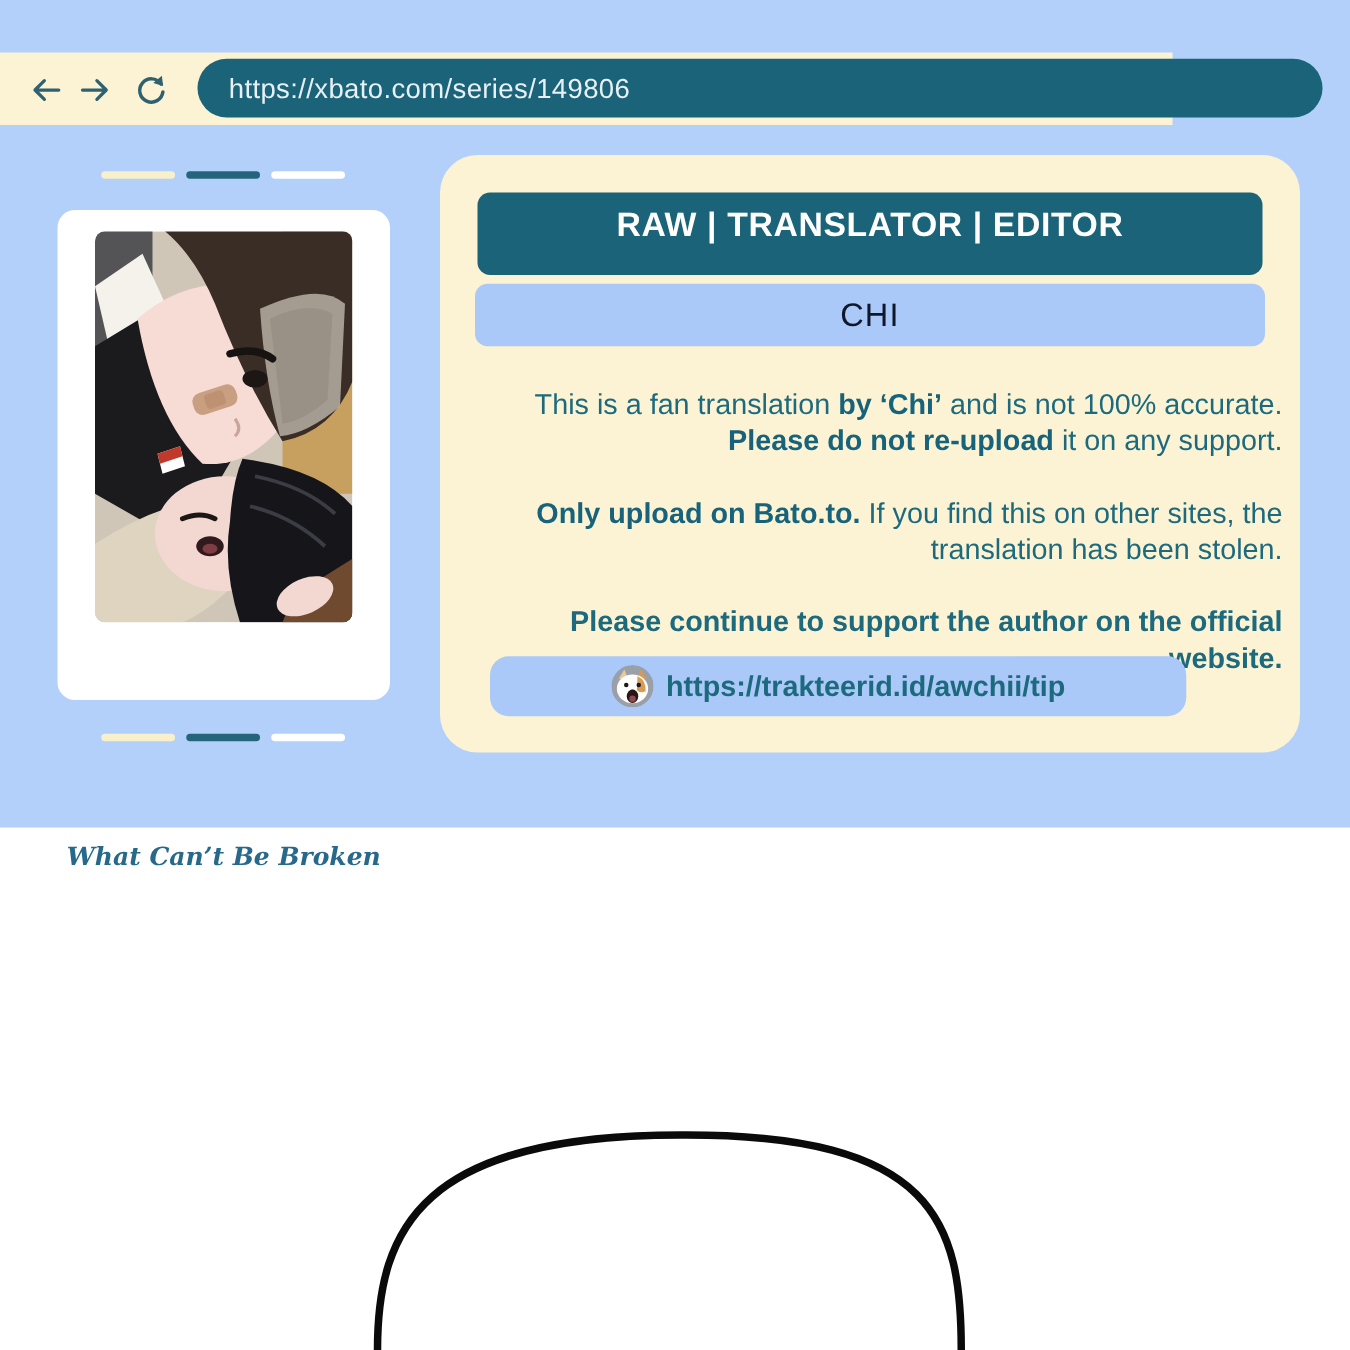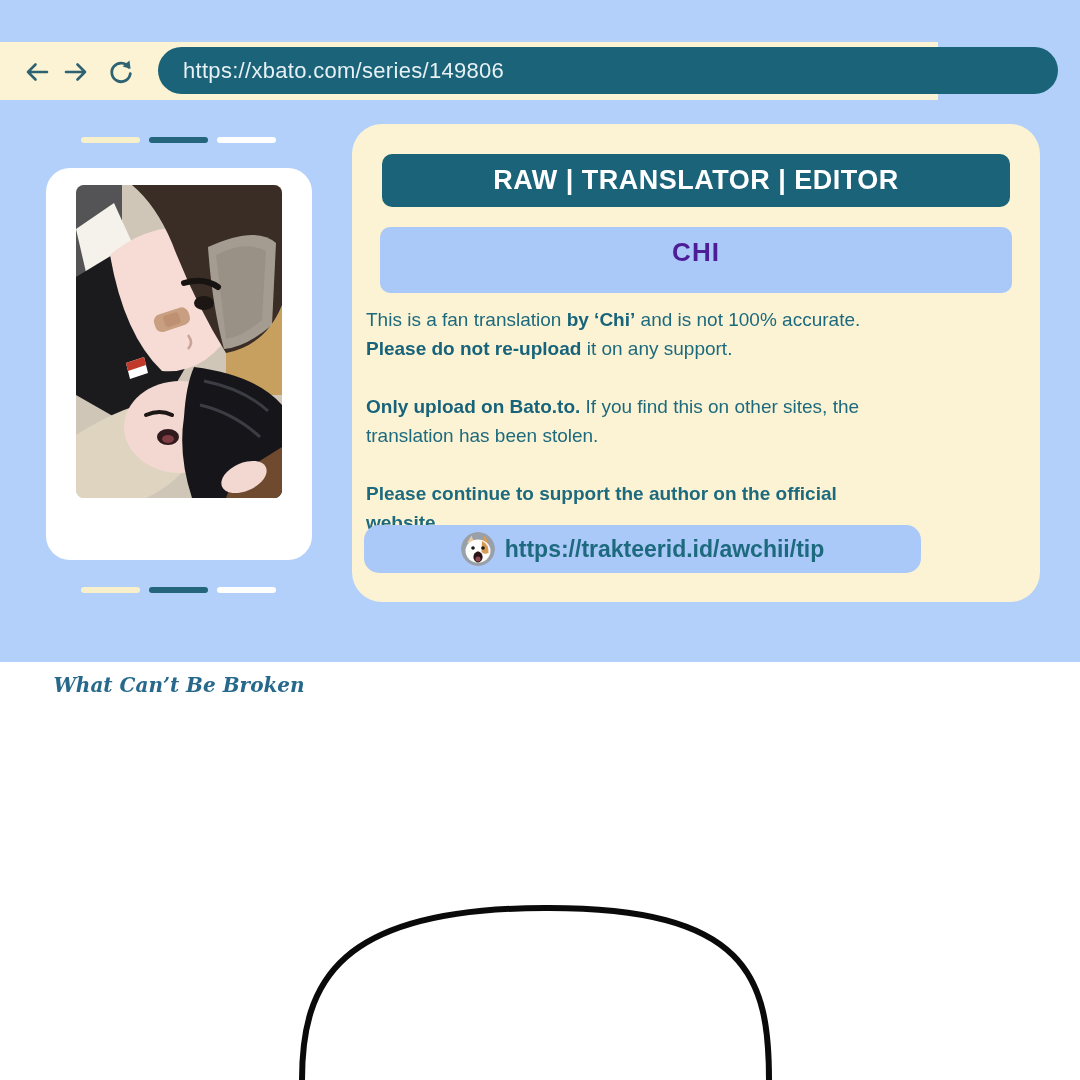--- a/index.html
+++ b/index.html
@@ -25,58 +25,58 @@
   .dashes{position:absolute;left:81px;display:flex;gap:9px;}
   .dashes.top{top:137px;}
   .dashes.bottom{top:587px;}
   .dash{width:59px;height:6px;border-radius:3px;}
   .dash-cream{background:#f7f0cb;}
   .dash-teal{background:#24657b;}
   .dash-white{background:#ffffff;}
   
   .series-card{
     position:absolute;left:46px;top:168px;width:266px;height:392px;
-    background:#ffffff;border-radius:24px;
+    background:#ffffff;border-radius:14px;
   }
   .cover-wrap{
     position:absolute;left:30px;top:17px;width:206px;height:313px;
     border-radius:8px;overflow:hidden;
   }
   .series-title{
     position:absolute;left:0;top:505px;width:266px;text-align:center;
     font-family:"DejaVu Serif",serif;font-style:italic;font-weight:bold;
     font-size:20px;color:#27698a;
   }
   
   .credit-panel{
     position:absolute;left:352px;top:124px;width:688px;height:478px;
     background:#fbf3d3;border-radius:30px;box-sizing:border-box;
   }
   .roles-banner{
-    position:absolute;left:30px;top:30px;width:628px;height:53px;
+    position:absolute;left:30px;top:30px;width:628px;height:66px;
     background:#1a6378;border-radius:10px;
     color:#ffffff;font-weight:bold;font-size:27px;line-height:53px;
     text-align:center;letter-spacing:0.5px;
   }
   .chi-banner{
-    position:absolute;left:28px;top:103px;width:632px;height:66px;
+    position:absolute;left:28px;top:103px;width:632px;height:50px;
     background:#aac8f8;border-radius:10px;
-    color:#4c1d95;font-weight:bold;font-size:26px;line-height:50px;
+    color:#0f172a;font-weight:normal;font-size:26px;line-height:50px;
     text-align:center;letter-spacing:1px;
   }
   .para{
-    position:absolute;left:14px;width:660px;text-align:left;
-    color:#1d6a7e;font-size:19px;line-height:29px;
+    position:absolute;left:14px;width:660px;text-align:right;
+    color:#1d6a7e;font-size:23px;line-height:29px;
   }
   .para b{color:#17637b;}
   .para-1{top:162px;}
   .para-2{top:249px;}
   .para-3{top:336px;font-weight:bold;}
   .tip-pill{
-    position:absolute;left:12px;top:401px;width:557px;height:48px;
+    position:absolute;left:40px;top:401px;width:557px;height:48px;
     background:#aac8f8;border-radius:15px;
     display:flex;align-items:center;justify-content:center;gap:10px;
     color:#1d6a7e;font-weight:bold;font-size:23px;
   }
   .cat-avatar{width:34px;height:34px;border-radius:50%;overflow:hidden;flex:0 0 auto;}
   
   .manga-curve{position:absolute;left:0;top:900px;width:1080px;height:180px;}
 </style>
 </head>
 <body>

